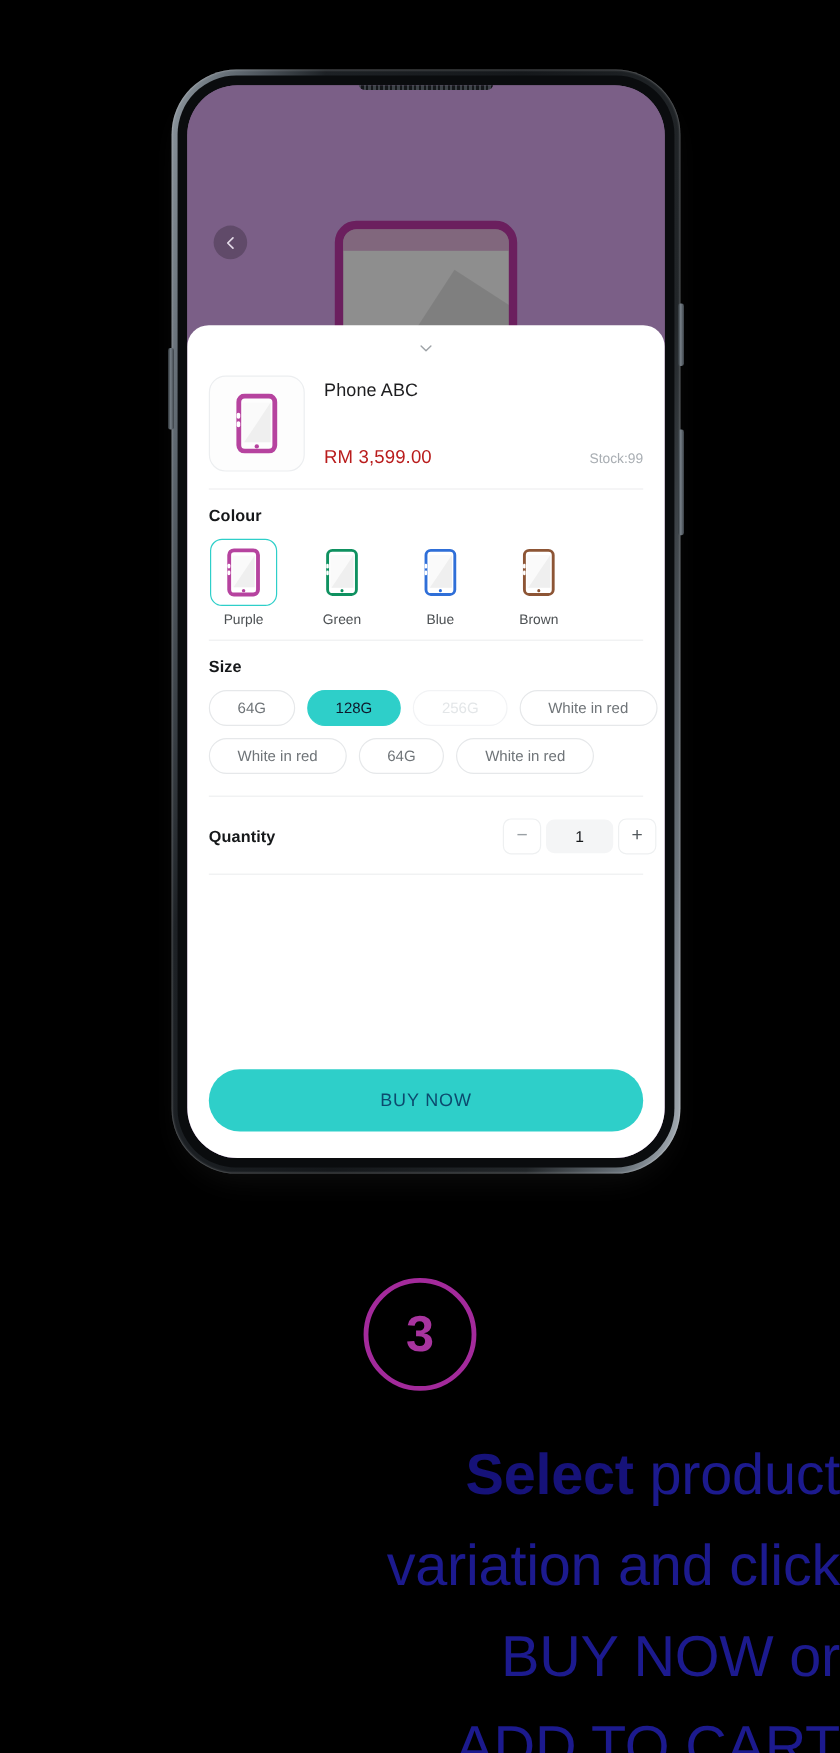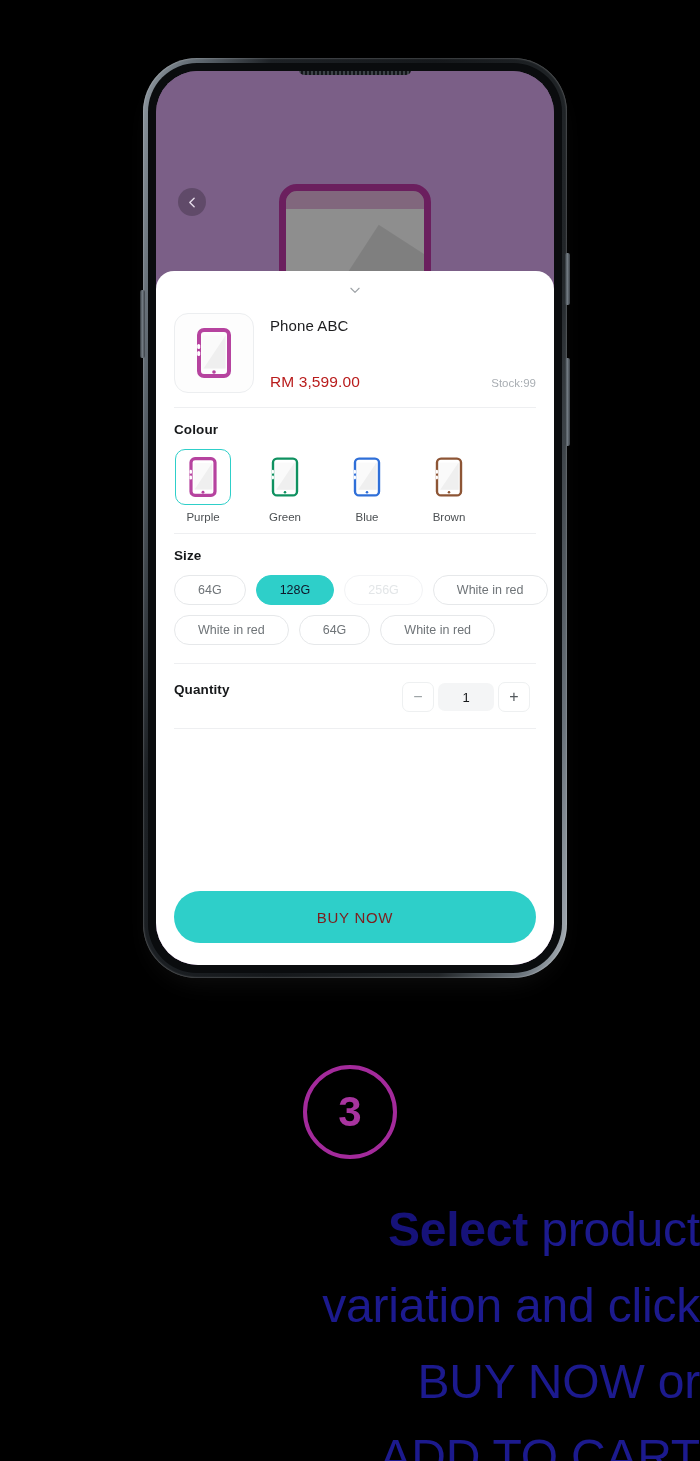--- a/index.html
+++ b/index.html
@@ -275,23 +275,23 @@
     border-color: #2ecfc9;
     color: #0f172a;
   }
   .chip.disabled {
     color: #e3e6e8;
     border-color: #f2f3f5;
   }
 
   
   .qty-section {
-    padding: 18px 24px 16px 18px;
-    display: flex;
-    align-items: flex-start;
+    padding: 18px 7px 16px 18px;
+    display: flex;
+    align-items: center;
     justify-content: space-between;
     flex: 0 0 auto;
   }
   .qty-label {
     font-size: 13.5px;
     font-weight: bold;
     color: #16181a;
     letter-spacing: 0.1px;
   }
   .stepper { display: flex; align-items: center; gap: 4px; }
@@ -322,21 +322,21 @@
   }
 
   .sheet-spacer { flex: 1 1 auto; }
 
   .buy-wrap { padding: 16px 18px 22px 18px; flex: 0 0 auto; }
   .buy-button {
     width: 100%;
     height: 52px;
     border-radius: 26px;
     background: #2ecfc9;
-    color: #7f1d1d;
+    color: #0c4a6e;
     font-size: 15px;
     letter-spacing: 0.7px;
     display: flex;
     align-items: center;
     justify-content: center;
     box-sizing: border-box;
   }
 
   
   .step-badge {

